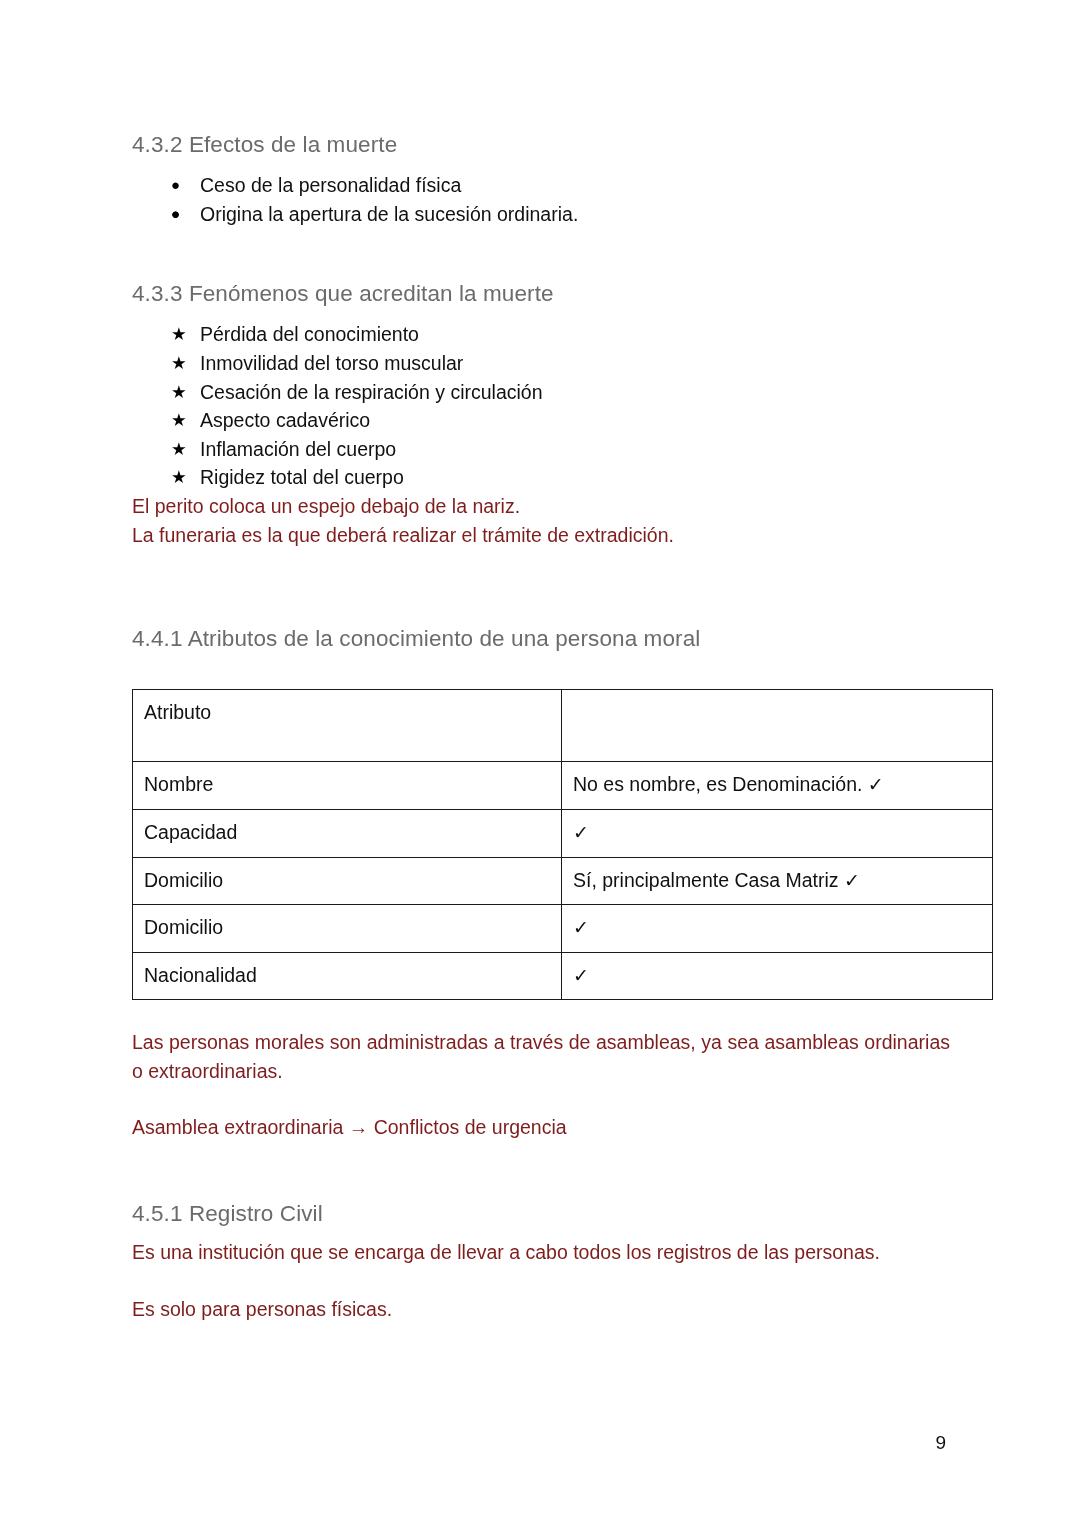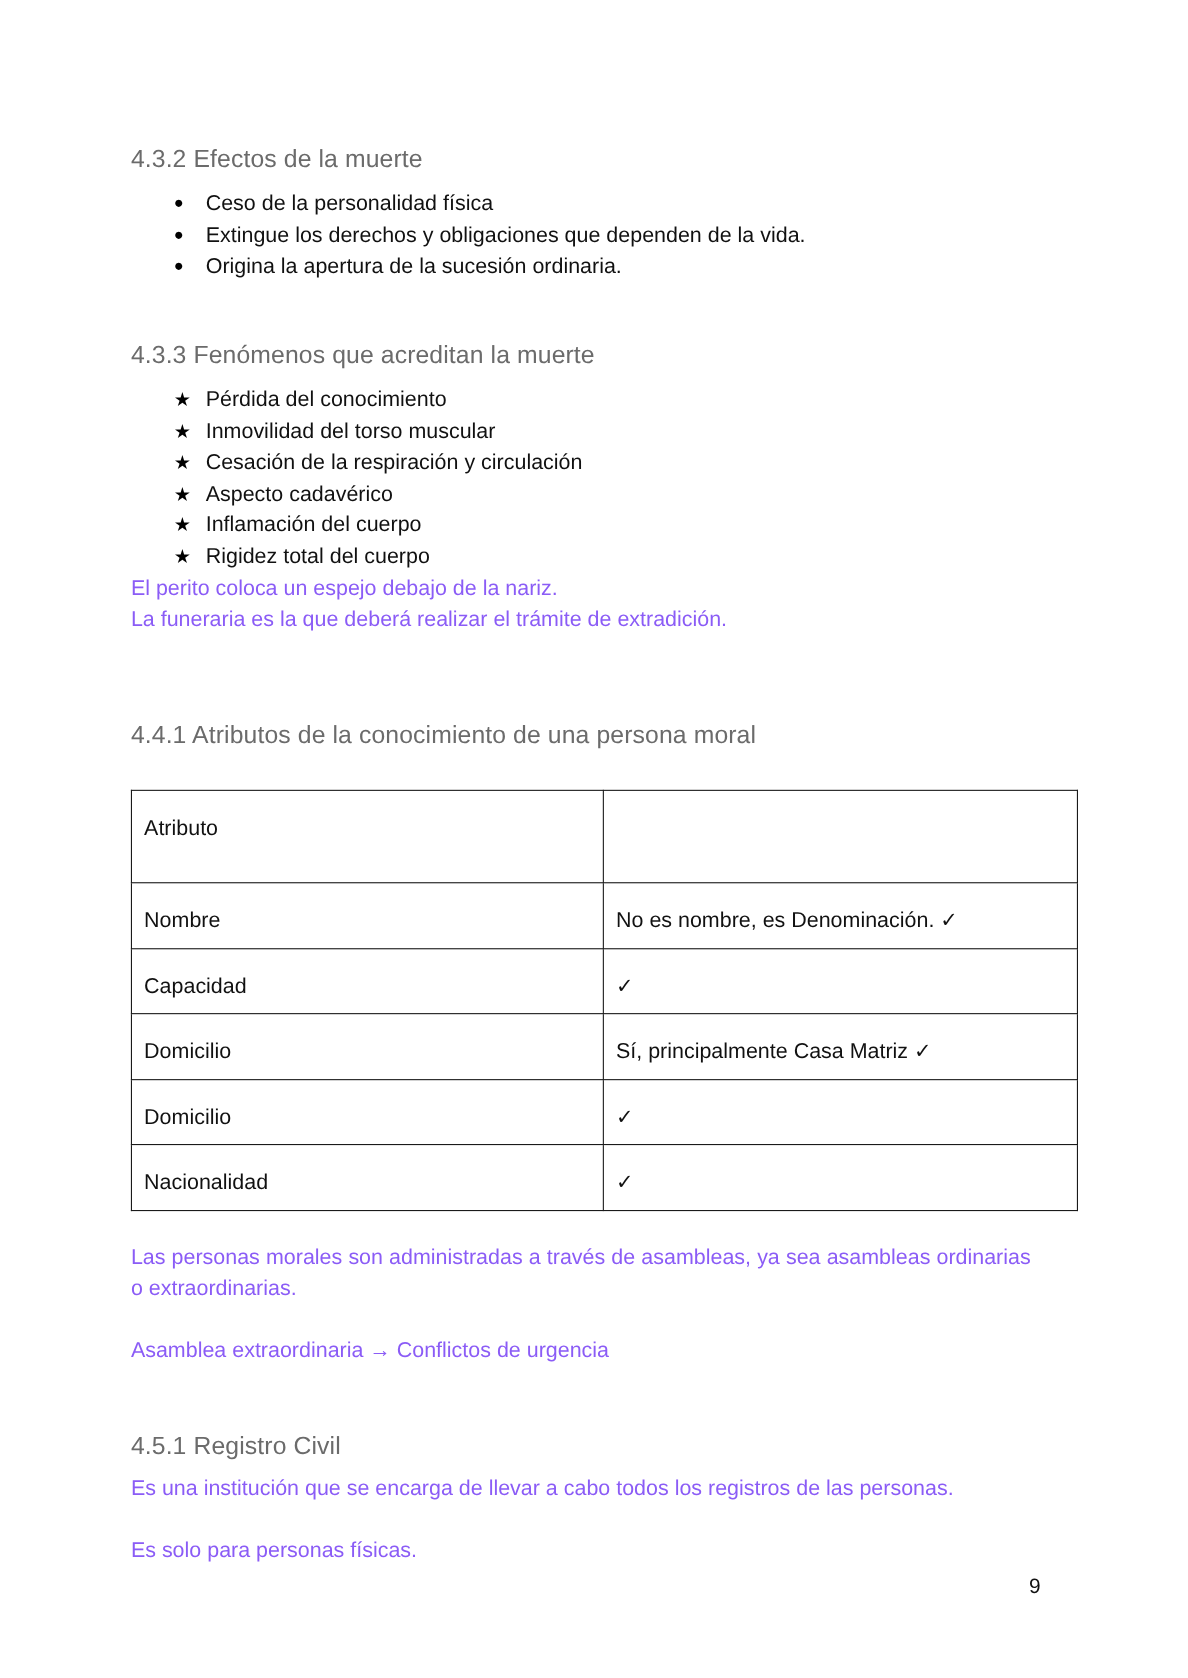--- a/index.html
+++ b/index.html
@@ -15,21 +15,21 @@
   .page {
     position: relative;
     width: 1080px;
     height: 1525px;
     background: #ffffff;
     box-sizing: border-box;
     overflow: hidden;
   }
   .content {
     position: absolute;
-    left: 119px;
+    left: 132px;
     top: 0;
     width: 818px;
   }
 
   
   .heading {
     color: #6b6b6b;
     font-size: 22.5px;
     font-weight: 400;
     line-height: 1.25;
@@ -62,42 +62,42 @@
     text-align: left;
     color: #000000;
   }
   ul.bullet-list li .marker { font-size: 15px; line-height: 28.6px; }
   ul.star-list li .marker  { font-size: 17.5px; line-height: 28.6px; }
 
   
   p.body {
     font-size: 19.5px;
     line-height: 28.6px;
-    color: #8b5cf6;
+    color: #7f1d1d;
     margin: 0;
   }
   p.just { text-align: justify; text-align-last: left; }
   p.gap-sm { margin-top: 0; }
   p.gap-para { margin-top: 28px; }
   p.gap-lead { margin-top: 10px; }
 
   
   .tbl-wrap { margin-top: 36px; }
   table.attrs {
     border-collapse: collapse;
     width: 818px;
     table-layout: fixed;
     background: #ffffff;
   }
   table.attrs td {
     border: 1.6px solid #1a1a1a;
     font-size: 19.5px;
     line-height: 28.6px;
     color: #111111;
-    padding: 20px 10px 9px 11px;
+    padding: 8px 10px 9px 11px;
     vertical-align: top;
   }
   table.attrs td.col-a { width: 407px; }
   table.attrs td.col-b { width: 409px; }
   table.attrs tr.tall td { height: 54px; }
   .bold { font-weight: normal; }
   .check { font-size: 19px; }
 
   
   .page-number {
@@ -117,21 +117,20 @@
 
     <h2 class="heading h-432">4.3.2 Efectos de la muerte</h2>
 
     <ul class="doc-list bullet-list">
       <li>
         <span class="marker">●</span>
         <span>Ceso de la personalidad física</span>
       </li>
       <li>
         <span class="marker">●</span>
-        <span>Extingue los derechos y obligaciones que dependen de la vida.</span>
       </li>
       <li>
         <span class="marker">●</span>
         <span>Origina la apertura de la sucesión ordinaria.</span>
       </li>
     </ul>
 
     <h2 class="heading h-433">4.3.3 Fenómenos que acreditan la muerte</h2>
 
     <ul class="doc-list star-list">

